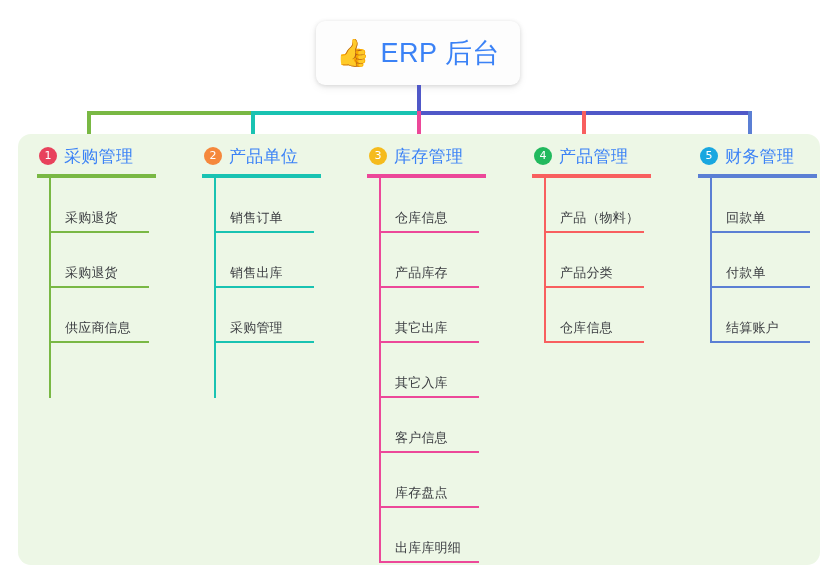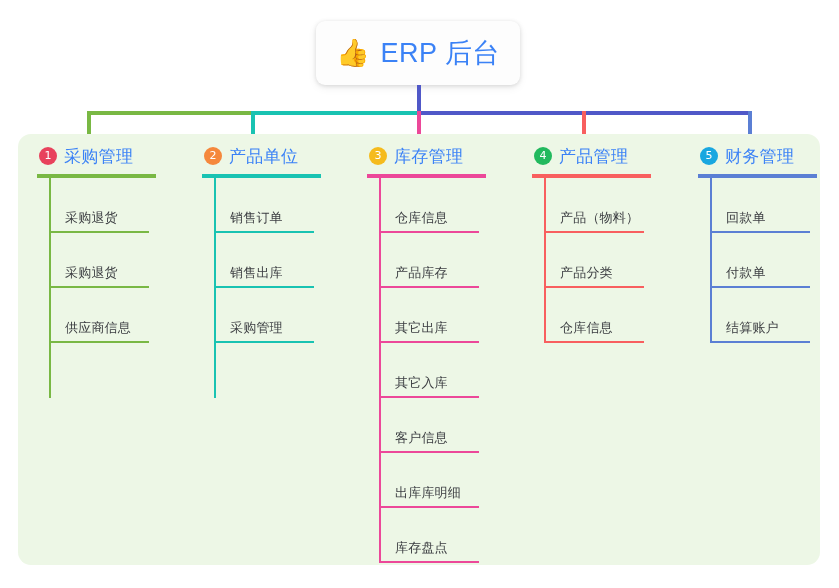--- a/index.html
+++ b/index.html
@@ -256,25 +256,25 @@
           </div>
           <div class="item">
             <span class="item-label">其它入库</span>
             <div class="item-rule" style="background: rgb(236, 72, 153);"></div>
           </div>
           <div class="item">
             <span class="item-label">客户信息</span>
             <div class="item-rule" style="background: rgb(236, 72, 153);"></div>
           </div>
           <div class="item">
+            <span class="item-label">库存盘点</span>
+            <div class="item-rule" style="background: rgb(236, 72, 153);"></div>
+          </div>
+          <div class="item">
             <span class="item-label">出库库明细</span>
-            <div class="item-rule" style="background: rgb(236, 72, 153);"></div>
-          </div>
-          <div class="item">
-            <span class="item-label">库存盘点</span>
             <div class="item-rule" style="background: rgb(236, 72, 153);"></div>
           </div>
         </div>
       </div>
       <div class="column col-3">
         <div class="col-head">
           <span class="badge" style="background: rgb(34, 185, 94);">4</span>
           <span class="col-title">产品管理</span>
         </div>
         <div class="col-rule" style="background: rgb(248, 95, 95);"></div>

